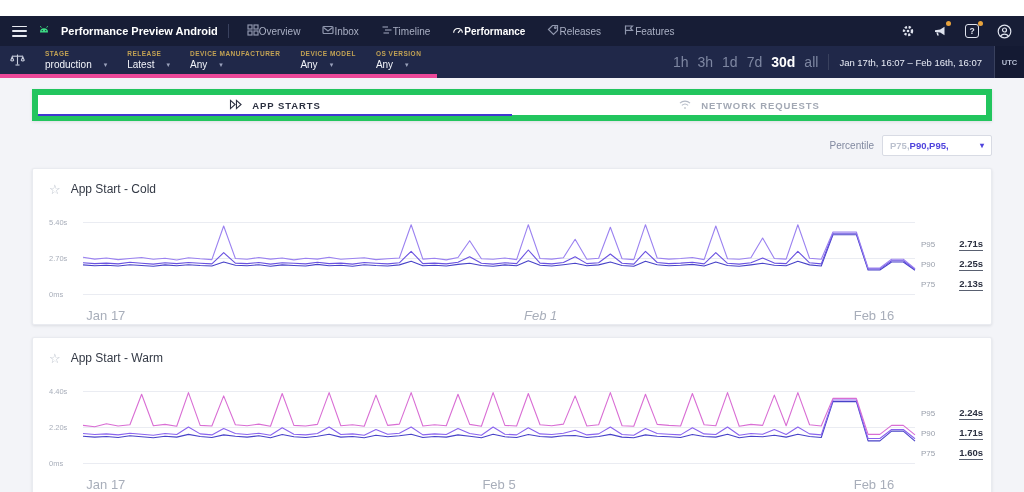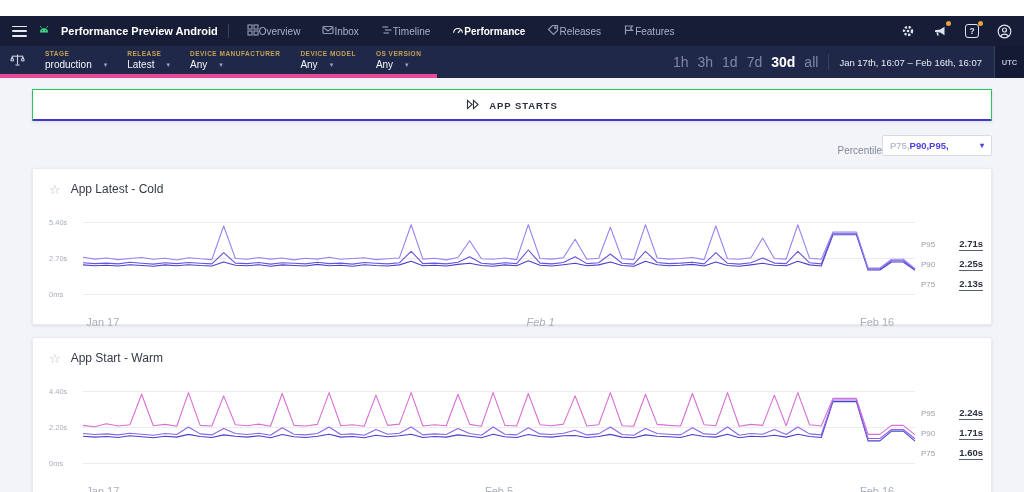--- a/index.html
+++ b/index.html
@@ -34,48 +34,48 @@
   .fb-right { margin-left:auto; display:flex; align-items:center; gap:10px; }
   .ranges { display:flex; gap:9px; font-size:14px; color:#7e87a2; }
   .ranges span { cursor:pointer; }
   .ranges span.active { color:#ffffff; font-weight:bold; }
   .fb-div { width:1px; height:16px; background:#39415e; }
   .date-range { font-size:9.5px; color:#e8ecf6; cursor:pointer; white-space:nowrap; }
   .utc { align-self:stretch; width:30px; margin-left:2px; background:#141a33; border-left:1px solid #39415e; display:flex; align-items:center; justify-content:center; font-size:7.5px; font-weight:bold; color:#b7bfd4; cursor:pointer; }
 
   
   .main { padding:0 32px; }
-  .tabcard { margin-top:11px; height:32px; background:#fff; border:1px solid #22c55e; box-shadow:0 1px 3px rgba(20,25,40,.10); display:flex; }
+  .tabcard { margin-top:11px; height:32px; background:#fff; border:6px solid #22c55e; box-shadow:0 1px 3px rgba(20,25,40,.10); display:flex; }
   .tab { flex:1; position:relative; display:flex; align-items:center; justify-content:center; gap:9px; font-size:9.5px; font-weight:bold; letter-spacing:.9px; color:#a2a8b4; cursor:pointer; }
   .tab svg { stroke:#b4bac6; }
   .tab.active { color:#2b3040; }
   .tab.active svg { stroke:#2b3040; }
   .tab.active::after { content:""; position:absolute; left:0; right:0; bottom:-1px; height:2px; background:#4137d0; }
 
-  .pct-row { margin-top:14px; display:flex; justify-content:flex-end; align-items:flex-end; }
+  .pct-row { margin-top:14px; display:flex; justify-content:flex-end; align-items:center; gap:8px; }
   .pct-label { font-size:10px; color:#8189a0; }
   .pct-select { width:110px; height:21px; background:#fff; border:1px solid #d8dbe4; border-radius:2px; display:flex; align-items:center; padding:0 7px; font-size:9.5px; font-weight:bold; cursor:pointer; }
   .pct-select .opt { color:#4f43dd; }
   .pct-select .opt.muted { color:#bcc2cf; }
   .pct-select .opt:not(:last-of-type)::after { content:", "; }
   .pct-chev { margin-left:auto; color:#4f43dd; font-size:8px; }
 
   
   .card { margin-top:12px; background:#fff; border:1px solid #e9ebf0; border-radius:2px; box-shadow:0 1px 3px rgba(20,25,40,.10); }
   .card-header { display:flex; align-items:center; gap:10px; padding:13px 16px 10px; }
   .star { font-size:13px; color:#b7bec9; line-height:1; cursor:pointer; }
   .card-title { font-size:12px; color:#333945; }
   .chart-wrap { position:relative; height:96px; margin:12px 6px 0; }
   .grid { position:absolute; left:44px; right:70px; height:1px; background:#eaecf2; }
   .plot { position:absolute; left:44px; right:70px; top:4px; height:72px; }
   .plot svg { width:100%; height:100%; display:block; overflow:visible; }
   .ylabels { position:absolute; left:10px; top:4px; width:32px; height:72px; }
   .ylab { position:absolute; left:0; font-size:7.5px; color:#a8aeba; white-space:nowrap; }
   .xticks { position:absolute; left:44px; right:70px; top:82px; height:12px; }
-  .xlab { position:absolute; top:16px; font-size:11px; color:#a8aeba; white-space:nowrap;text-align:right; }
+  .xlab { position:absolute; top:8px; font-size:13px; color:#a8aeba; white-space:nowrap;text-align:right; }
   .legend { position:absolute; right:2px; top:20px; width:62px; }
   .lg-row { display:flex; justify-content:space-between; align-items:baseline; margin-bottom:7px; cursor:pointer; }
   .lg-name { font-size:8px; color:#9aa0ac; }
   .lg-val { font-size:9.5px; font-weight:bold; color:#2b3040; border-bottom:1px solid #596070; padding-bottom:1px; }
   .card-pad { height:10px; }
 
   .partial-card { margin-top:12px; background:#fff; border:1px solid #e9ebf0; box-shadow:0 1px 3px rgba(20,25,40,.10); height:80px; overflow:hidden; }
 </style>
 </head>
 <body>
@@ -239,36 +239,44 @@
   <main class="main">
 
     <div class="tabcard">
       <div class="tab active">
         <span><svg width="14" height="11" viewBox="0 0 15 12" fill="none" stroke-width="1.2">
               <path d="M1.5,1.5 L6.5,6 1.5,10.5 Z"></path>
               <path d="M8,1.5 L13,6 8,10.5 Z"></path>
             </svg></span>
         <span>APP STARTS</span>
       </div>
+      <div class="tab">
+        <span><svg width="14" height="11" viewBox="0 0 14 12" fill="none" stroke-width="1.2">
+              <path d="M1.5,4.5 a8,8 0 0 1 11,0"></path>
+              <path d="M3.6,7 a5,5 0 0 1 6.8,0"></path>
+              <circle cx="7" cy="9.8" r="0.9" fill="currentColor" stroke="none"></circle>
+            </svg></span>
+        <span>NETWORK REQUESTS</span>
+      </div>
     </div>
 
     <div class="pct-row">
       <span class="pct-label">Percentile</span>
       <div class="pct-select">
         <span class="opt muted">P75</span>
         <span class="opt">P90</span>
         <span class="opt">P95</span>
         <span class="pct-chev">▾</span>
       </div>
     </div>
 
     <section class="card">
       <div class="card-header">
         <span class="star">☆</span>
-        <span class="card-title">App Latest - Cold</span>
+        <span class="card-title">App Start - Cold</span>
       </div>
       <div class="chart-wrap">
         <div class="grid" style="top:4px"></div>
         <div class="grid" style="top:40px"></div>
         <div class="grid" style="top:76px"></div>
         <div class="ylabels">
             <div class="ylab" style="top: -4px;">5.40s</div>
             <div class="ylab" style="top: 32px;">2.70s</div>
             <div class="ylab" style="top: 68px;">0ms</div>
           </div>

